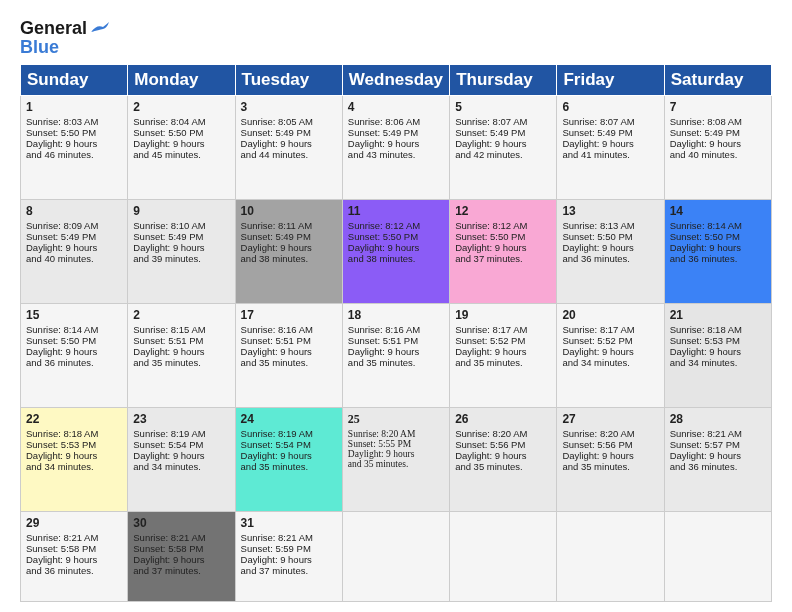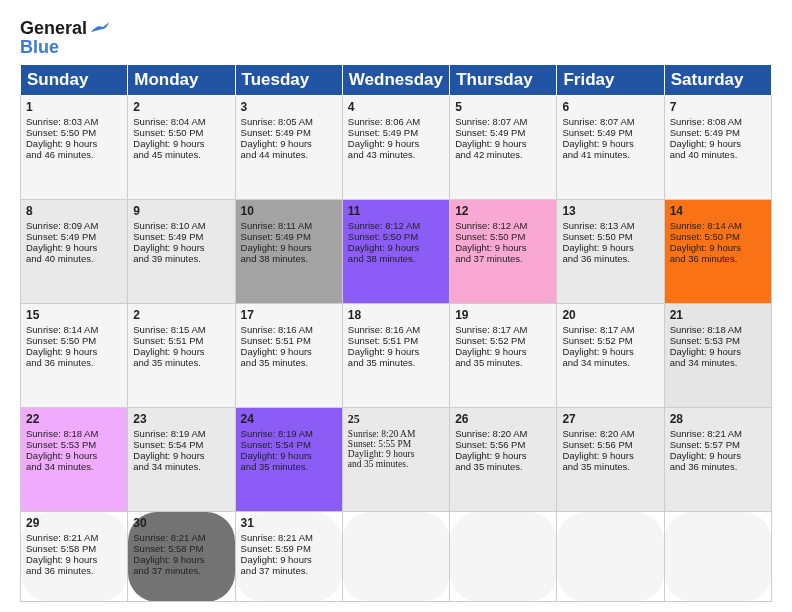--- a/index.html
+++ b/index.html
@@ -74,21 +74,20 @@
       font-size: 12px;
       font-weight: bold;
       display: block;
       margin-bottom: 2px;
     }
     .cell-empty {
       background: #f5f5f5 !important;
     }
     .last-row td {
       height: 76px;
-      border-radius: 29px;
     }
   </style>
 </head>
 <body>
 
 <div class="page">
   <div class="header">
     <div class="logo">
       <div style="display:flex;align-items:center;gap:2px;">
         <div style="font-size:18px;font-weight:bold;color:#1a1a1a;line-height:1.15;">
@@ -205,21 +204,21 @@
             <div>Daylight: 9 hours</div>
             <div>and 37 minutes.</div>
           </td>
           <td style="background: rgb(233, 233, 233);">
             <span class="day-num">13</span>
             <div>Sunrise: 8:13 AM</div>
             <div>Sunset: 5:50 PM</div>
             <div>Daylight: 9 hours</div>
             <div>and 36 minutes.</div>
           </td>
-          <td style="background: #f97316;">
+          <td style="background: #3b82f6;">
             <span class="day-num">14</span>
             <div>Sunrise: 8:14 AM</div>
             <div>Sunset: 5:50 PM</div>
             <div>Daylight: 9 hours</div>
             <div>and 36 minutes.</div>
           </td>
         </tr>
         <tr>
           <td style="background: rgb(245, 245, 245);">
             <span class="day-num">15</span>
@@ -265,35 +264,35 @@
           </td>
           <td style="background: #e5e5e5;">
             <span class="day-num">21</span>
             <div>Sunrise: 8:18 AM</div>
             <div>Sunset: 5:53 PM</div>
             <div>Daylight: 9 hours</div>
             <div>and 34 minutes.</div>
           </td>
         </tr>
         <tr>
-          <td style="background: #f0abfc; margin-top: 14px;">
+          <td style="background: #fef9c3; margin-top: 14px;">
             <span class="day-num">22</span>
             <div>Sunrise: 8:18 AM</div>
             <div>Sunset: 5:53 PM</div>
             <div>Daylight: 9 hours</div>
             <div>and 34 minutes.</div>
           </td>
           <td style="background: rgb(233, 233, 233);">
             <span class="day-num">23</span>
             <div>Sunrise: 8:19 AM</div>
             <div>Sunset: 5:54 PM</div>
             <div>Daylight: 9 hours</div>
             <div>and 34 minutes.</div>
           </td>
-          <td style="background: #8b5cf6;">
+          <td style="background: #5eead4;">
             <span class="day-num">24</span>
             <div>Sunrise: 8:19 AM</div>
             <div>Sunset: 5:54 PM</div>
             <div>Daylight: 9 hours</div>
             <div>and 35 minutes.</div>
           </td>
           <td style="background: rgb(233, 233, 233); font-family: Liberation Serif, serif;">
             <span class="day-num">25</span>
             <div>Sunrise: 8:20 AM</div>
             <div>Sunset: 5:55 PM</div>

